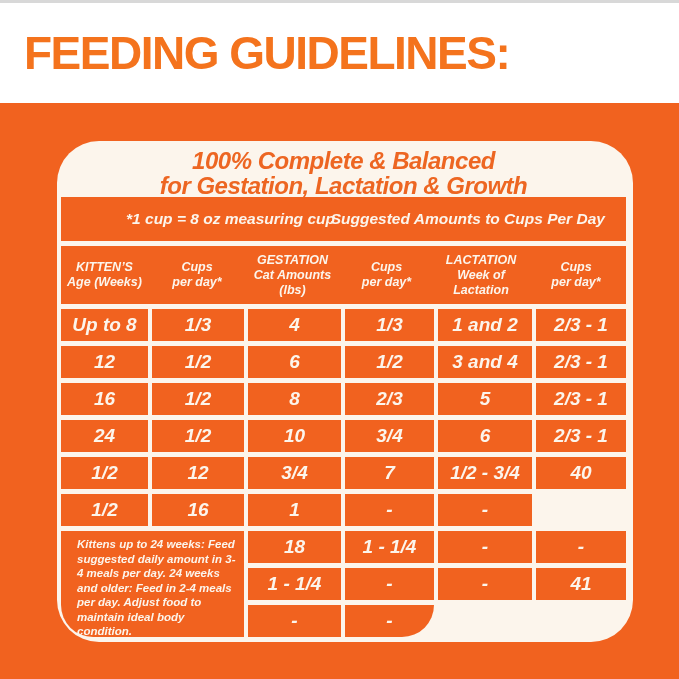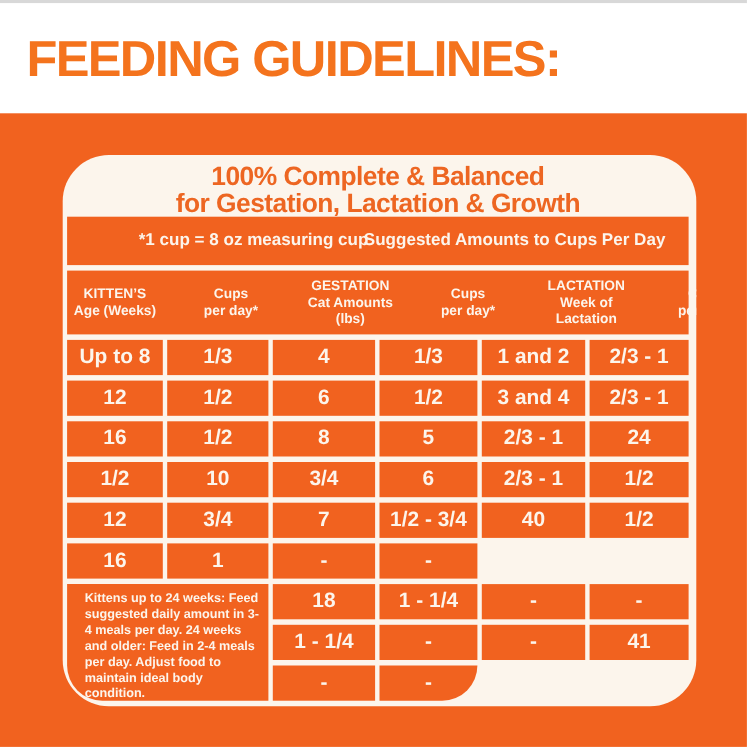--- a/index.html
+++ b/index.html
@@ -13,21 +13,21 @@
   html,body{width:679px;height:679px;overflow:hidden;}
   body{font-family:"Liberation Sans","DejaVu Sans",sans-serif;background:#fff;}
 
   .page{width:679px;height:679px;display:flex;flex-direction:column;border-top:3px solid var(--frame);}
 
   
   .top-band{height:100px;background:#fff;display:flex;align-items:center;padding-left:24px;}
   .headline{color:var(--heading);font-size:46px;font-weight:bold;letter-spacing:-1.5px;white-space:nowrap;}
 
   
-  .panel{flex:1;background:var(--orange);}
+  .panel{flex:1;background:var(--orange);font-style:italic;}
 
   
   .card{width:576px;height:501px;margin:38px 0 0 57px;background:var(--cream);
         border-radius:42px;padding:2px 7px 7px 4px;overflow:hidden;}
 
   .card-title{height:54px;padding-top:5px;text-align:center;color:var(--title);
               font-weight:bold;font-size:24px;line-height:25px;letter-spacing:-0.5px;}
 
   .tbl{display:grid;
        grid-template-columns:87px 92px 93px 89px 94px 90px;
@@ -36,21 +36,21 @@
 
   
   .info-bar{grid-column:1/-1;background:var(--orange);position:relative;}
   .info-bar span{position:absolute;top:50%;transform:translate(-50%,-50%);
                  color:var(--cream);font-weight:bold;font-size:15.5px;white-space:nowrap;}
   .info-left{left:30%;}
   .info-right{left:72%;}
 
   
   .hdr-row{grid-column:1/-1;background:var(--orange);display:grid;
-           grid-template-columns:87px 92px 93px 89px 94px 90px;column-gap:16px;}
+           grid-template-columns:87px 92px 93px 89px 94px 90px;column-gap:3px;}
   .hdr-cell{display:flex;flex-direction:column;align-items:center;justify-content:center;
             color:var(--cream);font-weight:bold;font-size:12.5px;line-height:15px;text-align:center;}
 
   .cell{background:var(--orange);color:var(--cream);font-weight:bold;font-size:19px;
         display:flex;align-items:center;justify-content:center;white-space:nowrap;}
 
   .note-cell{grid-column:1/span 2;grid-row:span 3;background:var(--orange);
              color:var(--cream);font-weight:bold;font-size:11.5px;line-height:14.5px;
              padding:6px 6px 0 16px;text-align:left;
              border-bottom-left-radius:32px;display:block;white-space:normal;}
@@ -116,20 +116,21 @@
           <div class="cell">2/3 - 1</div>
           <div class="cell">12</div>
           <div class="cell">1/2</div>
           <div class="cell">6</div>
           <div class="cell">1/2</div>
           <div class="cell">3 and 4</div>
           <div class="cell">2/3 - 1</div>
           <div class="cell">16</div>
           <div class="cell">1/2</div>
           <div class="cell">8</div>
+          <div class="cell">2/3</div>
           <div class="cell">5</div>
           <div class="cell">2/3 - 1</div>
           <div class="cell">24</div>
           <div class="cell">1/2</div>
           <div class="cell">10</div>
           <div class="cell">3/4</div>
           <div class="cell">6</div>
           <div class="cell">2/3 - 1</div>
           <div class="cell">1/2</div>
           <div class="cell">12</div>

